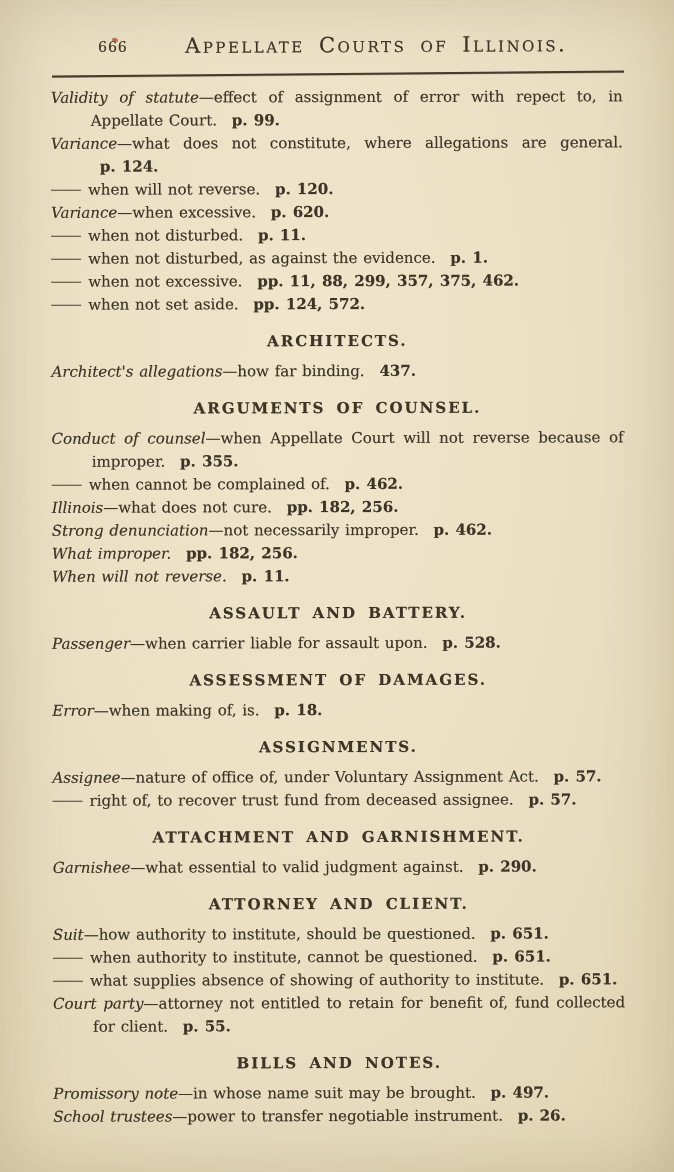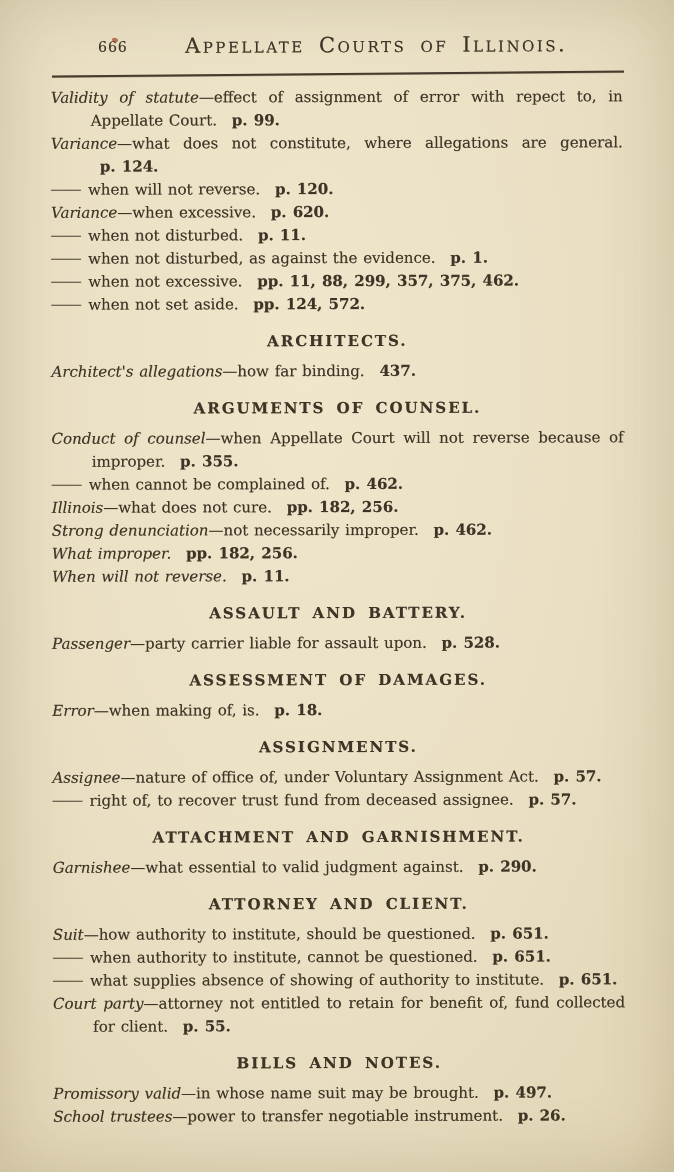--- a/index.html
+++ b/index.html
@@ -134,21 +134,21 @@
 
   <div class="index-entry"><span class="entry-lead">What improper.</span> <span class="page-ref">pp. 182, 256.</span></div>
 
   <div class="index-entry"><span class="entry-lead">When will not reverse.</span> <span class="page-ref">p. 11.</span></div>
 </div>
   </section>
 
   <section class="index-section">
     <h2 class="section-heading">ASSAULT AND BATTERY.</h2>
     <div class="entry-list">
-  <div class="index-entry"><span class="entry-lead">Passenger</span><span class="entry-separator">—</span><span class="entry-text">party carrier liable for assault upon.</span> <span class="page-ref">p. 528.</span></div>
+  <div class="index-entry"><span class="entry-lead">Passenger</span><span class="entry-separator">—</span><span class="entry-text">when carrier liable for assault upon.</span> <span class="page-ref">p. 528.</span></div>
 </div>
   </section>
 
   <section class="index-section">
     <h2 class="section-heading">ASSESSMENT OF DAMAGES.</h2>
     <div class="entry-list">
   <div class="index-entry"><span class="entry-lead">Error</span><span class="entry-separator">—</span><span class="entry-text">when making of, is.</span> <span class="page-ref">p. 18.</span></div>
 </div>
   </section>
 
@@ -177,19 +177,19 @@
 
   <div class="index-entry"><span class="entry-dash"></span><span class="entry-text">what supplies absence of showing of authority to institute.</span> <span class="page-ref">p. 651.</span></div>
 
   <div class="index-entry"><span class="entry-lead">Court party</span><span class="entry-separator">—</span><span class="entry-text">attorney not entitled to retain for benefit of, fund collected for client.</span> <span class="page-ref">p. 55.</span></div>
 </div>
   </section>
 
   <section class="index-section">
     <h2 class="section-heading">BILLS AND NOTES.</h2>
     <div class="entry-list">
-  <div class="index-entry"><span class="entry-lead">Promissory valid</span><span class="entry-separator">—</span><span class="entry-text">in whose name suit may be brought.</span> <span class="page-ref">p. 497.</span></div>
+  <div class="index-entry"><span class="entry-lead">Promissory note</span><span class="entry-separator">—</span><span class="entry-text">in whose name suit may be brought.</span> <span class="page-ref">p. 497.</span></div>
 
   <div class="index-entry"><span class="entry-lead">School trustees</span><span class="entry-separator">—</span><span class="entry-text">power to transfer negotiable instrument.</span> <span class="page-ref">p. 26.</span></div>
 </div>
   </section>
 </div>
 </div>
 
 </body></html>

